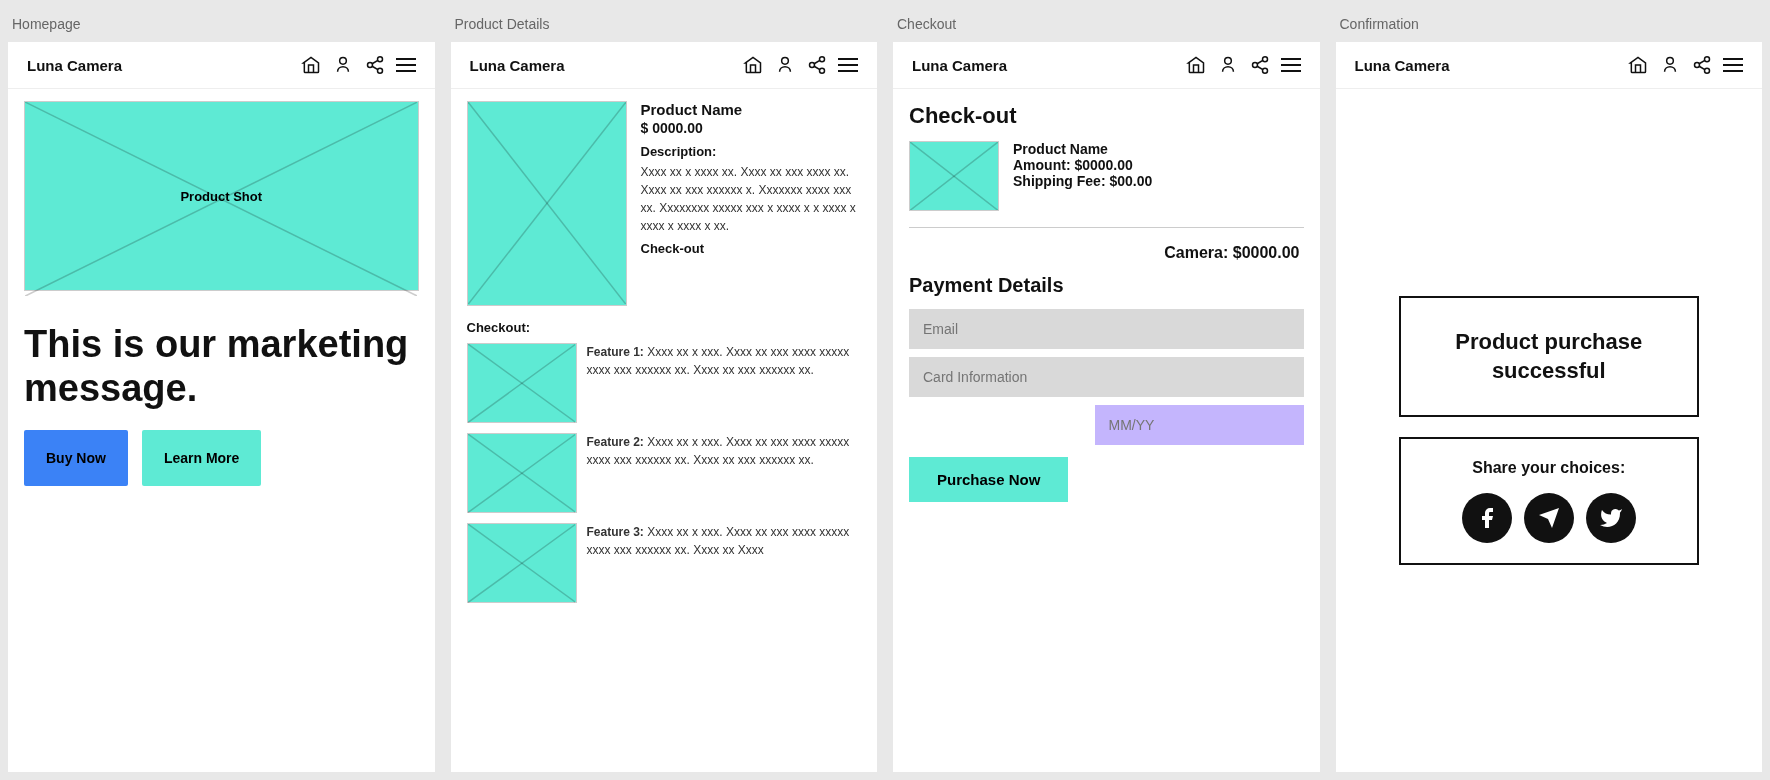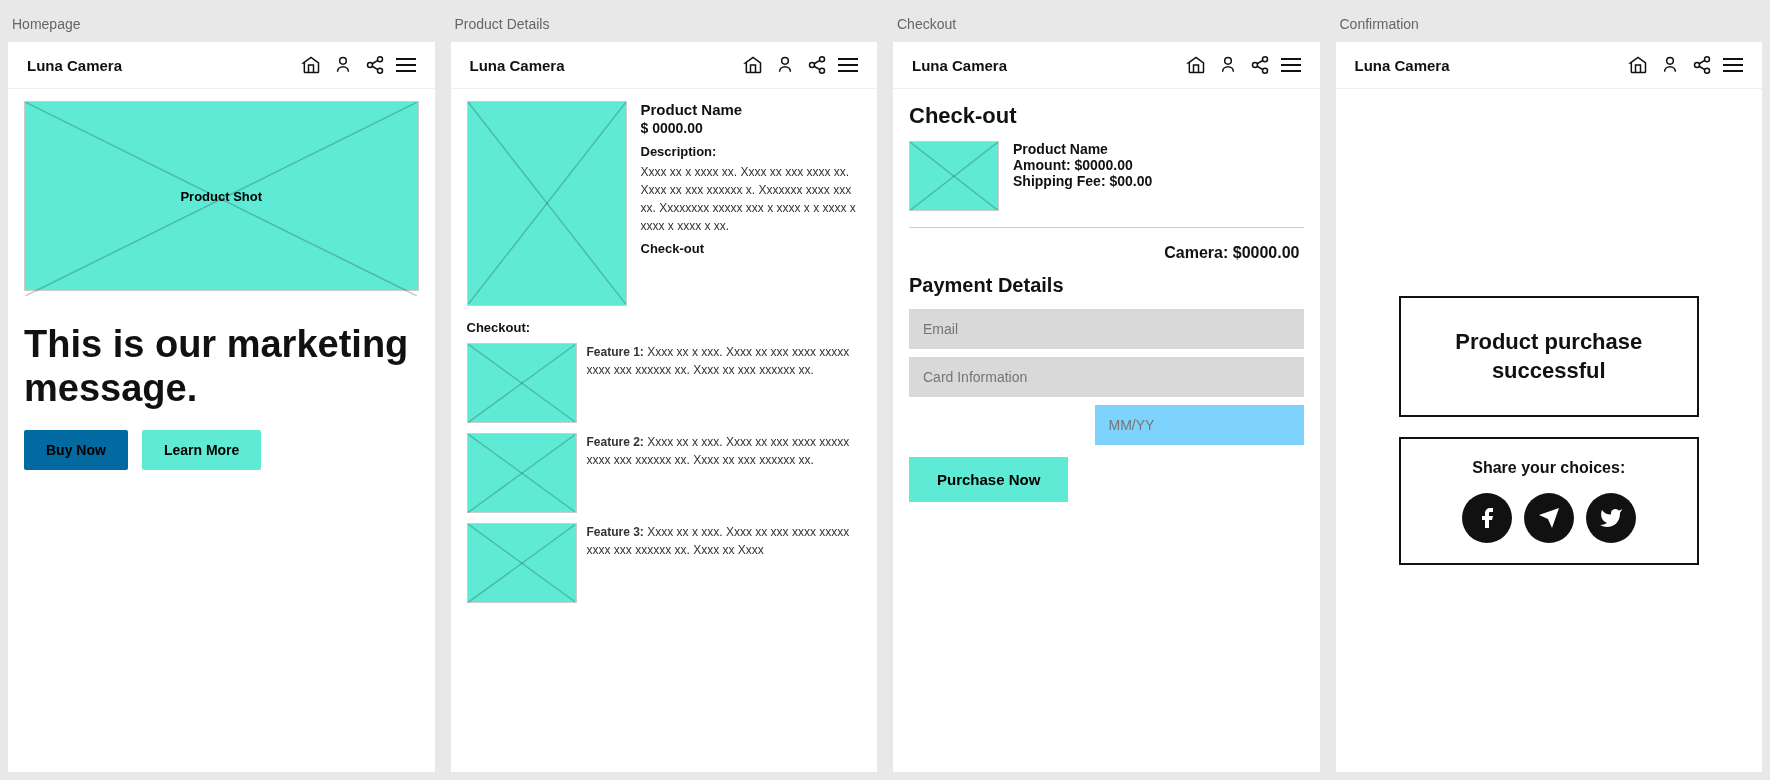--- a/index.html
+++ b/index.html
@@ -132,23 +132,23 @@
       padding: 20px 16px 20px 16px;
     }
 
     .homepage-buttons {
       display: flex;
       gap: 14px;
       padding: 0 16px 20px 16px;
     }
 
     .btn-buy-now {
-      background: #0369a1;
+      background: #3b82f6;
       border: none;
-      padding: 12px 22px;
+      padding: 20px 22px;
       font-size: 14px;
       font-weight: 600;
       cursor: pointer;
       border-radius: 2px;
     }
 
     .btn-learn-more {
       background: #5eead4;
       border: none;
       padding: 12px 22px;
@@ -348,21 +348,21 @@
       width: 100%;
       outline: none;
     }
 
     .payment-row {
       display: flex;
       gap: 8px;
     }
 
     .payment-input-half {
-      background: #7dd3fc;
+      background: #c4b5fd;
       border: none;
       padding: 12px 14px;
       font-size: 14px;
       color: #555;
       flex: 1;
       outline: none;
     }
 
     .btn-purchase {
       background: #5eead4;

